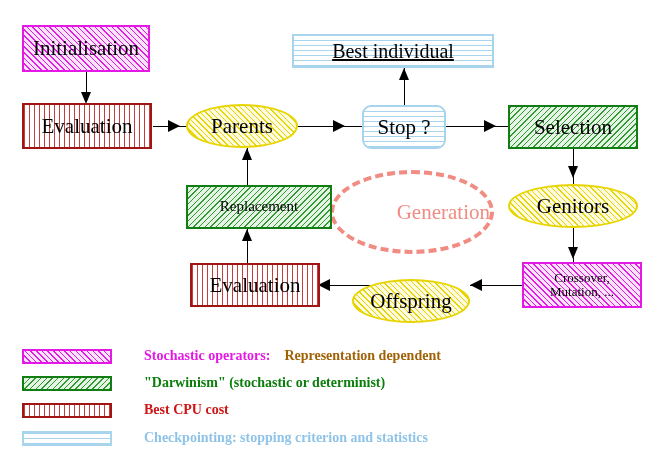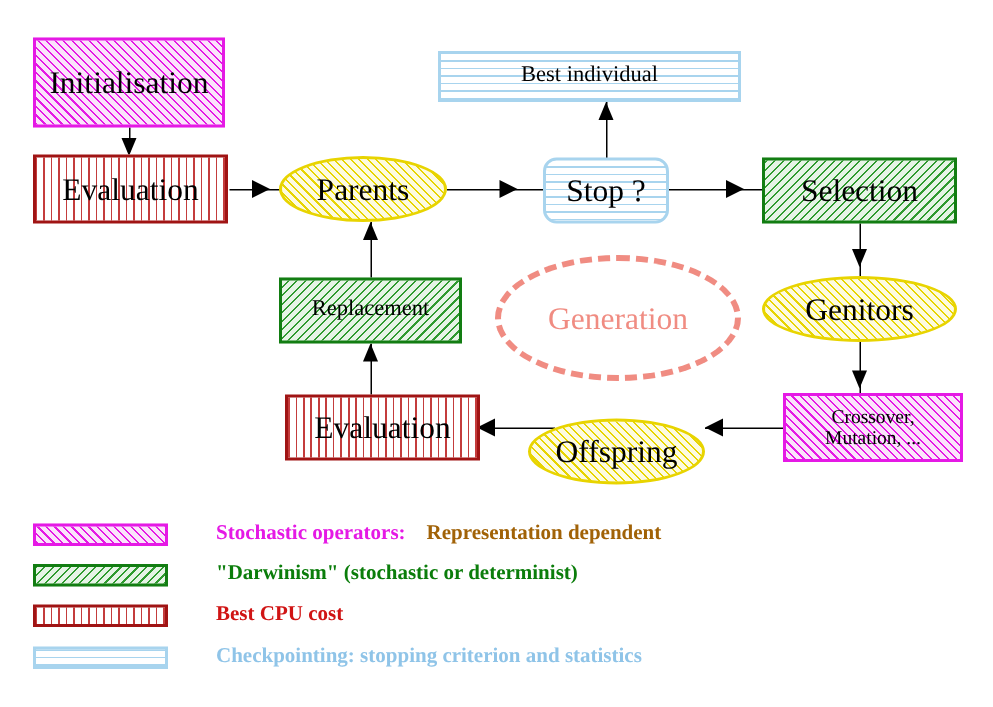--- a/index.html
+++ b/index.html
@@ -100,21 +100,21 @@
   .arrow.up    { border-left: 5px solid transparent; border-right: 5px solid transparent; border-bottom: 12px solid #000; }
 
   
   .gen-ellipse {
     position: absolute;
     box-sizing: border-box;
     border: 4px dashed #f08c82;
     border-radius: 50%;
     display: flex;
     align-items: center;
-    justify-content: center;
+    justify-content: flex-end;
     color: #f08c82;
     z-index: 1;
   }
 
   
   .legend-row {
     position: absolute;
     left: 22px;
     display: flex;
     align-items: center;
@@ -174,45 +174,45 @@
   <div class="vline" style="left:247px; top:229px; height:38px;"></div>
   <div class="arrow up" style="left:242px; top:229px;"></div>
 
   <div class="vline" style="left:247px; top:148px; height:38px;"></div>
   <div class="arrow up" style="left:242px; top:148px;"></div>
 
   <div class="gen-ellipse" style="left:330px; top:170px; width:164px; height:84px; font-size:21px;">
     <span class="lbl">Generation</span>
   </div>
 
-  <div class="node fill-magenta" style="left:22px; top:25px; width:128px; height:60px; font-size:21px;">
+  <div class="node fill-magenta" style="left:22px; top:25px; width:128px; height:47px; font-size:21px;">
     <span class="lbl">Initialisation</span>
   </div>
 
   <div class="node fill-red" style="left:22px; top:103px; width:130px; height:46px; font-size:21px;">
     <span class="lbl">Evaluation</span>
   </div>
 
   <div class="node fill-yellow ellipse" style="left:186px; top:104px; width:112px; height:44px; font-size:21px;">
     <span class="lbl">Parents</span>
   </div>
 
-  <div class="node fill-blue" style="left:292px; top:34px; width:202px; height:34px; font-size:15px;">
+  <div class="node fill-blue" style="left:292px; top:34px; width:202px; height:34px; font-size:20px;text-decoration:underline;">
     <span class="lbl">Best individual</span>
   </div>
 
   <div class="node fill-blue rounded" style="left:362px; top:105px; width:84px; height:44px; font-size:21px;">
     <span class="lbl">Stop ?</span>
   </div>
 
   <div class="node fill-green" style="left:508px; top:105px; width:130px; height:44px; font-size:21px;">
     <span class="lbl">Selection</span>
   </div>
 
-  <div class="node fill-green" style="left:186px; top:185px; width:122px; height:44px; font-size:15px;">
+  <div class="node fill-green" style="left:186px; top:185px; width:146px; height:44px; font-size:15px;">
     <span class="lbl">Replacement</span>
   </div>
 
   <div class="node fill-yellow ellipse" style="left:508px; top:184px; width:130px; height:44px; font-size:21px;">
     <span class="lbl">Genitors</span>
   </div>
 
   <div class="node fill-red" style="left:190px; top:263px; width:130px; height:44px; font-size:21px;">
     <span class="lbl">Evaluation</span>
   </div>

